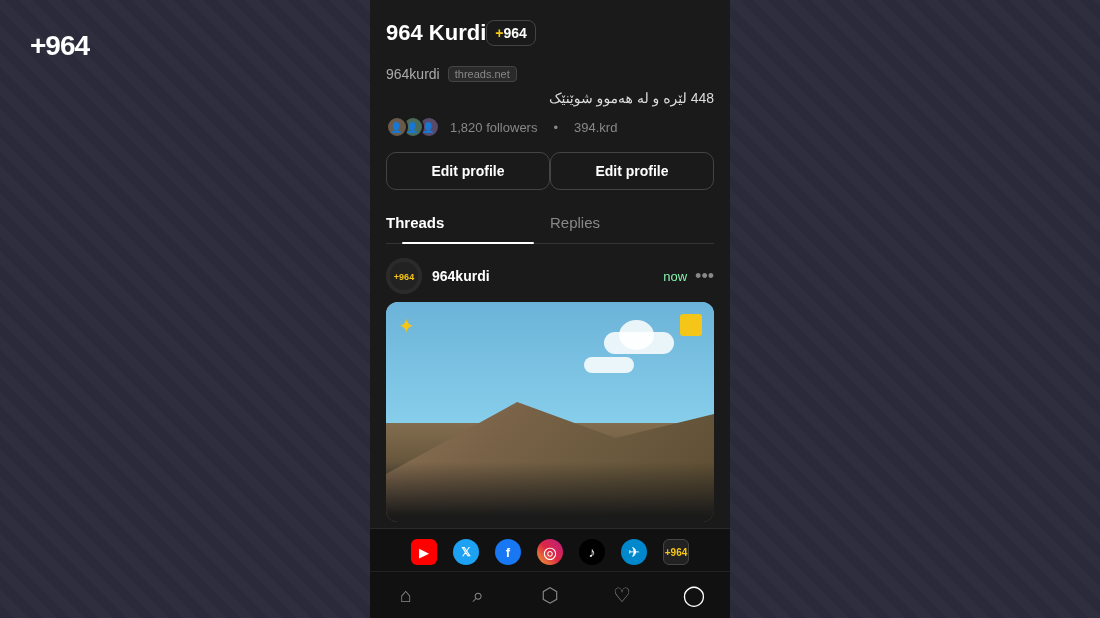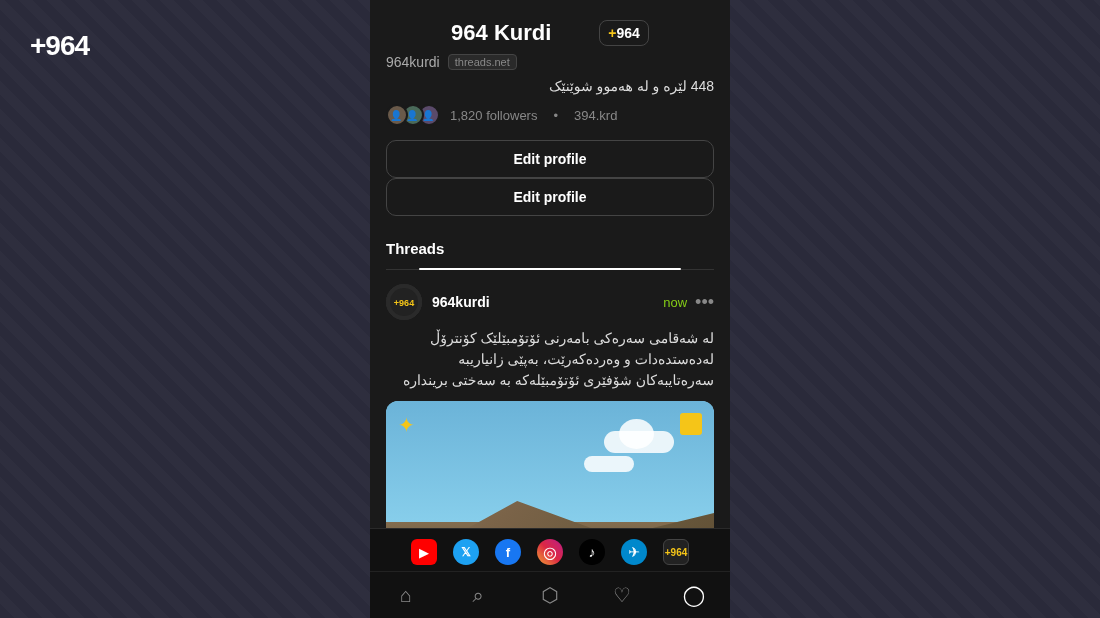--- a/index.html
+++ b/index.html
@@ -49,23 +49,22 @@
 
     
     .profile-section {
       padding: 20px 16px 0 16px;
       background: #1a1a1a;
     }
 
     .profile-header {
       display: flex;
       align-items: flex-start;
-      justify-content: center;
-      margin-bottom: 8px;
-      gap: 48px;
+      justify-content: flex-start;
+      margin-bottom: 20px;
     }
 
     .profile-name {
       color: #ffffff;
       font-size: 22px;
       font-weight: 700;
     }
 
     .logo-badge {
       background: #1a1a1a;
@@ -143,21 +142,20 @@
     .followers-text {
       color: #888888;
       font-size: 13px;
       margin-left: 8px;
     }
 
     .action-buttons {
       display: flex;
       gap: 0;
       margin-bottom: 0;
-      flex-direction: column;
     }
 
     .action-btn {
       flex: 1;
       padding: 10px;
       background: #1a1a1a;
       border: 1px solid #444;
       border-radius: 10px;
       color: #ffffff;
       font-size: 14px;
@@ -255,21 +253,21 @@
       font-weight: 600;
     }
 
     .post-meta-right {
       display: flex;
       align-items: center;
       gap: 8px;
     }
 
     .post-time {
-      color: #84cc16;
+      color: #86efac;
       font-size: 13px;
     }
 
     .more-btn {
       color: #888;
       font-size: 18px;
       cursor: pointer;
     }
 
     .post-text {
@@ -473,20 +471,21 @@
       <span class="followers-text">394.krd</span>
     </div>
 
     <div class="action-buttons">
       <div class="action-btn">Edit profile</div>
       <div class="action-btn">Edit profile</div>
     </div>
 
     <div class="tabs-row">
       <div class="tab active">Threads</div>
+      <div class="tab">Replies</div>
     </div>
 
   </div>
 
   <div class="feed-area">
     <div class="post">
 
       <div class="post-header">
         <div class="post-user-info">
           <div class="post-avatar">
@@ -499,21 +498,20 @@
             </div>
           </div>
           <span class="post-username">964kurdi</span>
         </div>
         <div class="post-meta-right">
           <span class="post-time">now</span>
           <span class="more-btn">•••</span>
         </div>
       </div>
 
-      <div class="post-text">له شەقامی سەرەکی بامەرنی ئۆتۆمبێلێک کۆنترۆڵ لەدەستدەدات و وەردەکەرێت، بەپێی زانیاریبە سەرەتایبەکان شۆفێری ئۆتۆمبێلەکە بە سەختی برینداره</div>
 
       <div class="post-image">
         <div class="sky-bg"></div>
         <div class="cloud cloud1"></div>
         <div class="cloud cloud2"></div>
         <div class="mountain"></div>
 
         <div style="position:absolute;bottom:0;left:0;right:0;height:60px;background:linear-gradient(180deg,transparent,#1a1a1a 90%);"></div>
 
         <div class="post-image-overlay">

